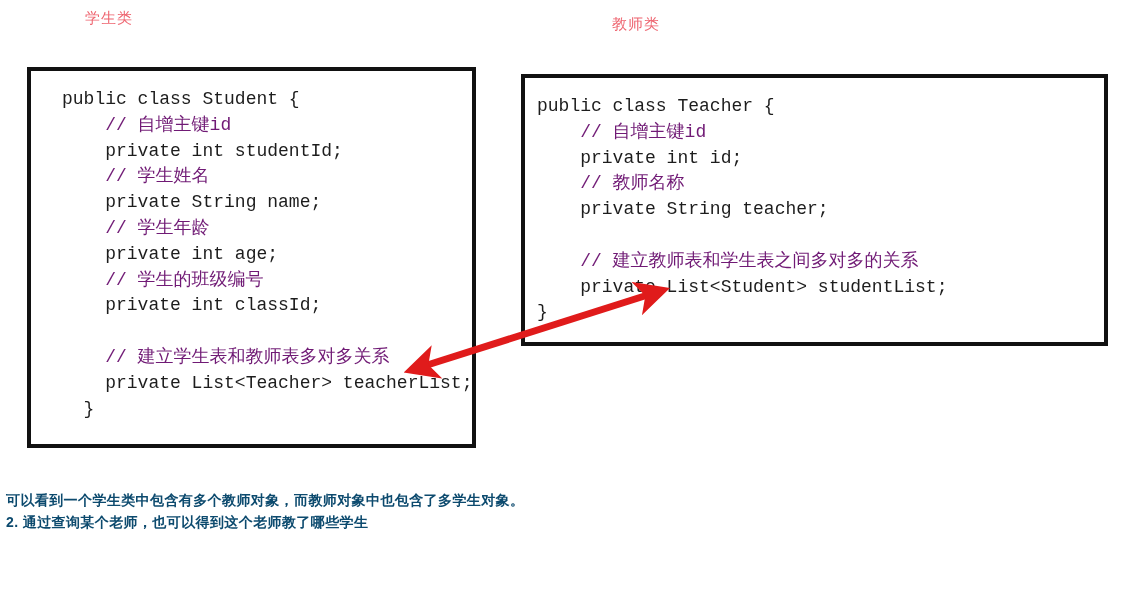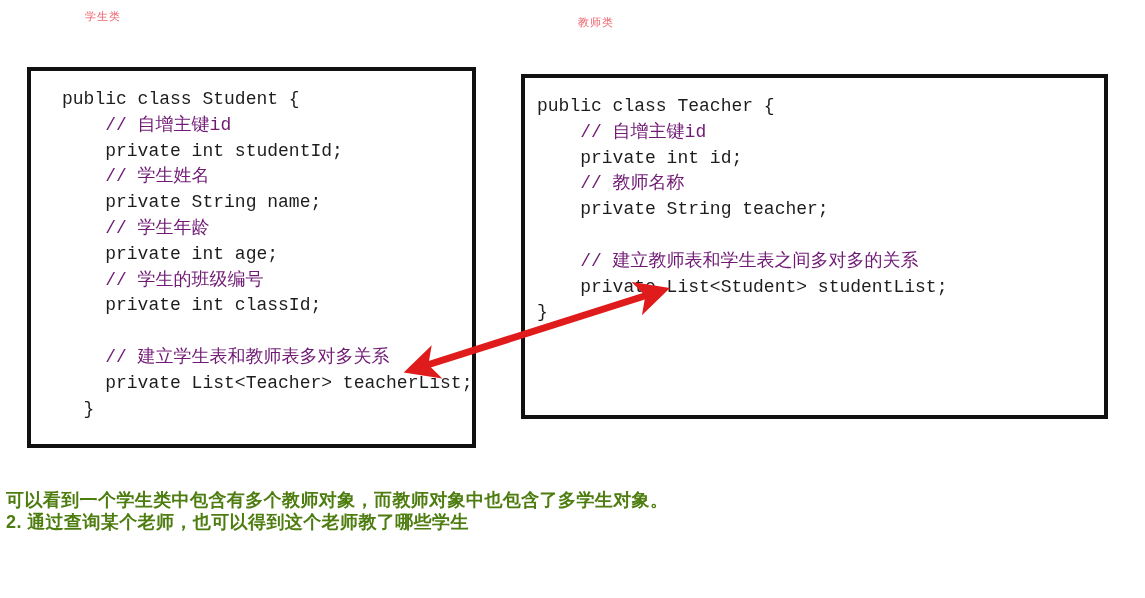--- a/index.html
+++ b/index.html
@@ -13,47 +13,47 @@
     position: relative;
     font-family: "Liberation Sans", sans-serif;
     overflow: hidden;
   }
 
   
   .caption {
     position: absolute;
     color: #ee6570;
     font-family: "Liberation Sans", sans-serif;
-    font-size: 11px;
+    font-size: 15px;
     font-weight: 400;
     letter-spacing: 1px;
     white-space: nowrap;
   }
   #caption-student { left: 85px;  top: 9px; }
-  #caption-teacher { left: 578px; top: 15px; }
+  #caption-teacher { left: 612px; top: 15px; }
 
   
   .code-box {
     position: absolute;
     background: #ffffff;
     border: 4px solid #111111;
     box-sizing: border-box;
     overflow: hidden;
   }
   #student-code-box {
     left: 27px;
     top: 67px;
     width: 449px;
     height: 381px;
   }
   #teacher-code-box {
     left: 521px;
     top: 74px;
     width: 587px;
-    height: 345px;
+    height: 272px;
   }
 
   .code-body {
     font-family: "Liberation Mono", "DejaVu Sans Mono", monospace;
     font-size: 18px;
     line-height: 25.8px;
     color: #1d1d1d;
     white-space: pre;
     padding-top: 16px;
   }
@@ -72,23 +72,23 @@
     width: 285px;
     height: 115px;
     pointer-events: none;
   }
 
   
   #bottom-note {
     position: absolute;
     left: 6px;
     top: 489px;
-    color: #4d7c0f;
+    color: #0c4a6e;
     font-family: "Liberation Sans", sans-serif;
-    font-size: 18px;
+    font-size: 14px;
     font-weight: bold;
     line-height: 22px;
     letter-spacing: 0.4px;
   }
   #bottom-note .note-line { white-space: pre; }
 </style>
 </head>
 <body>
 
 <div id="caption-student" class="caption">学生类</div>

